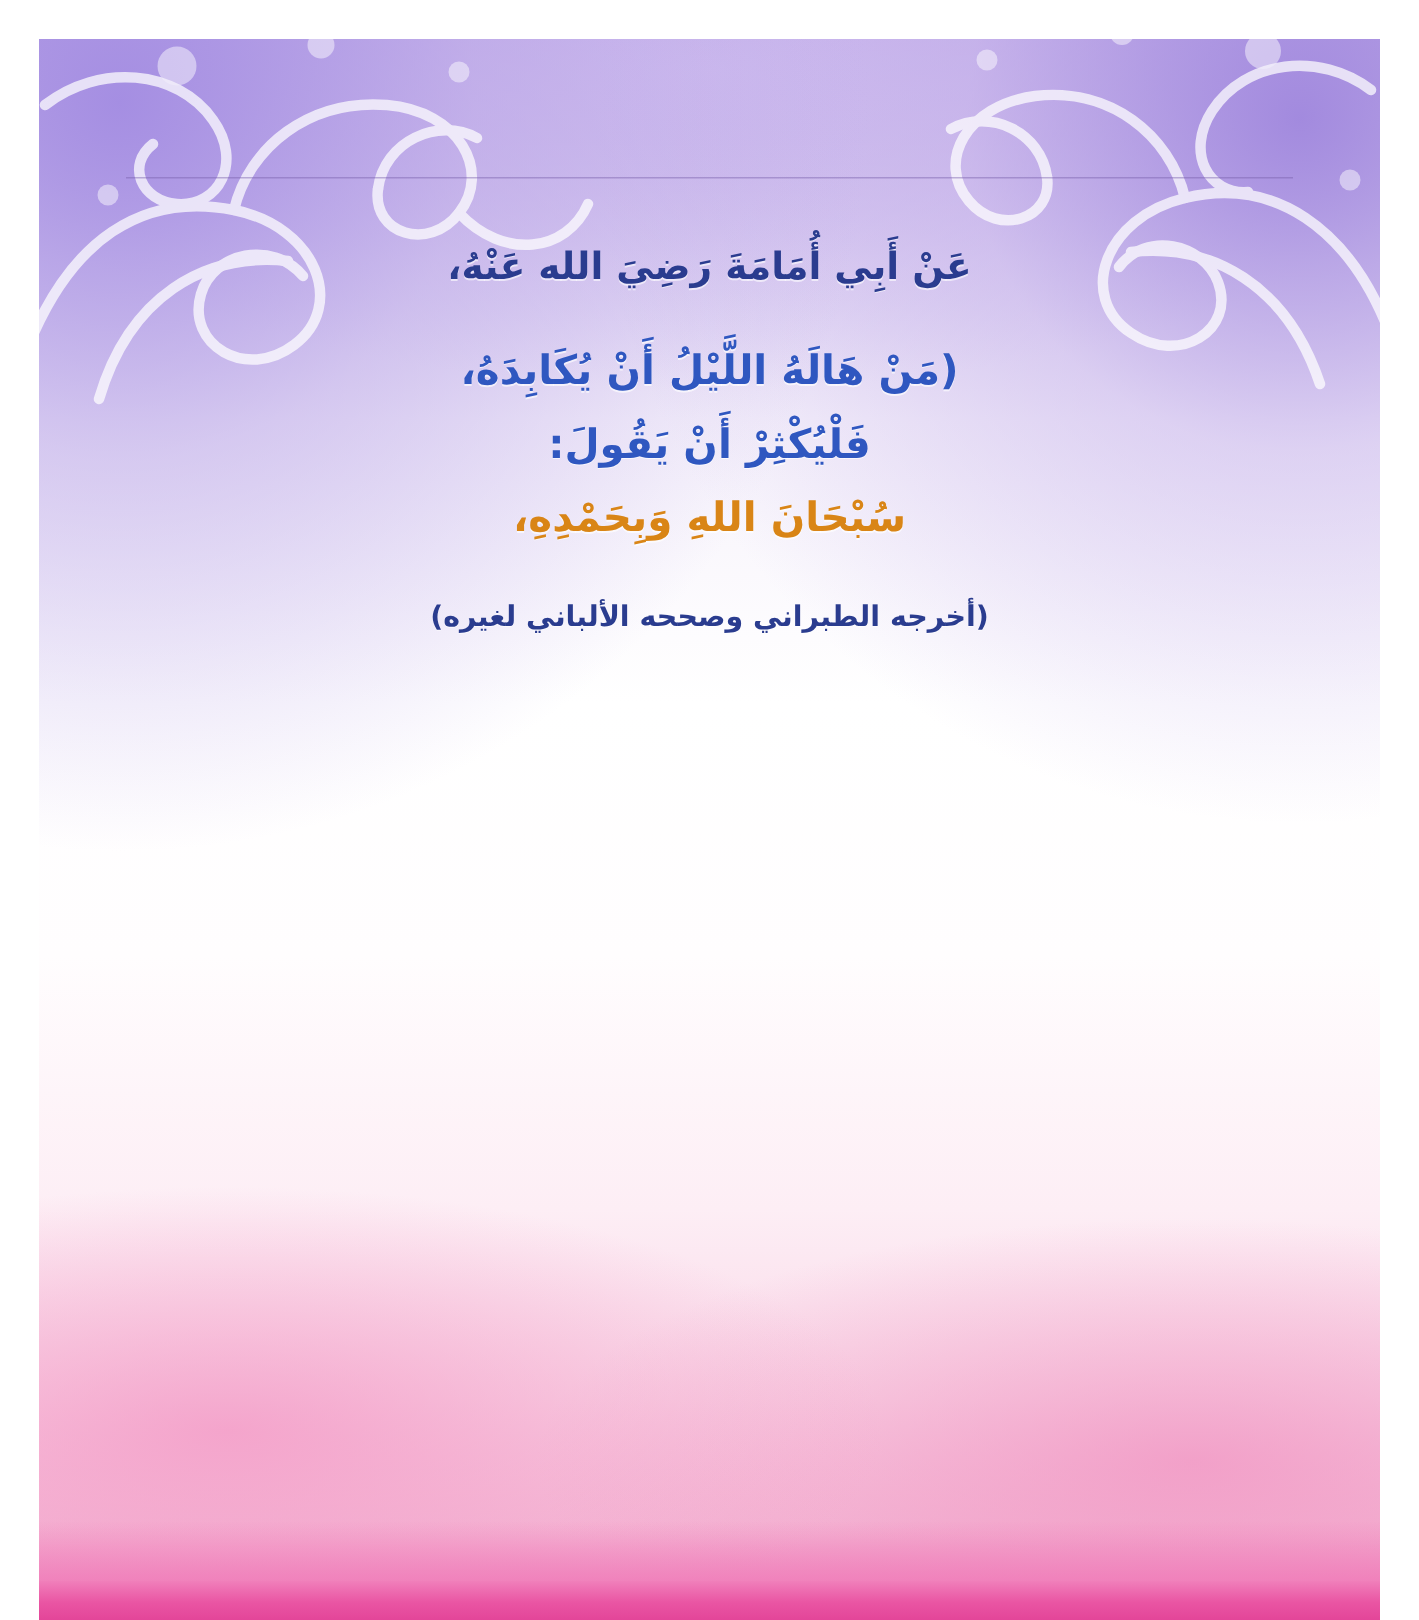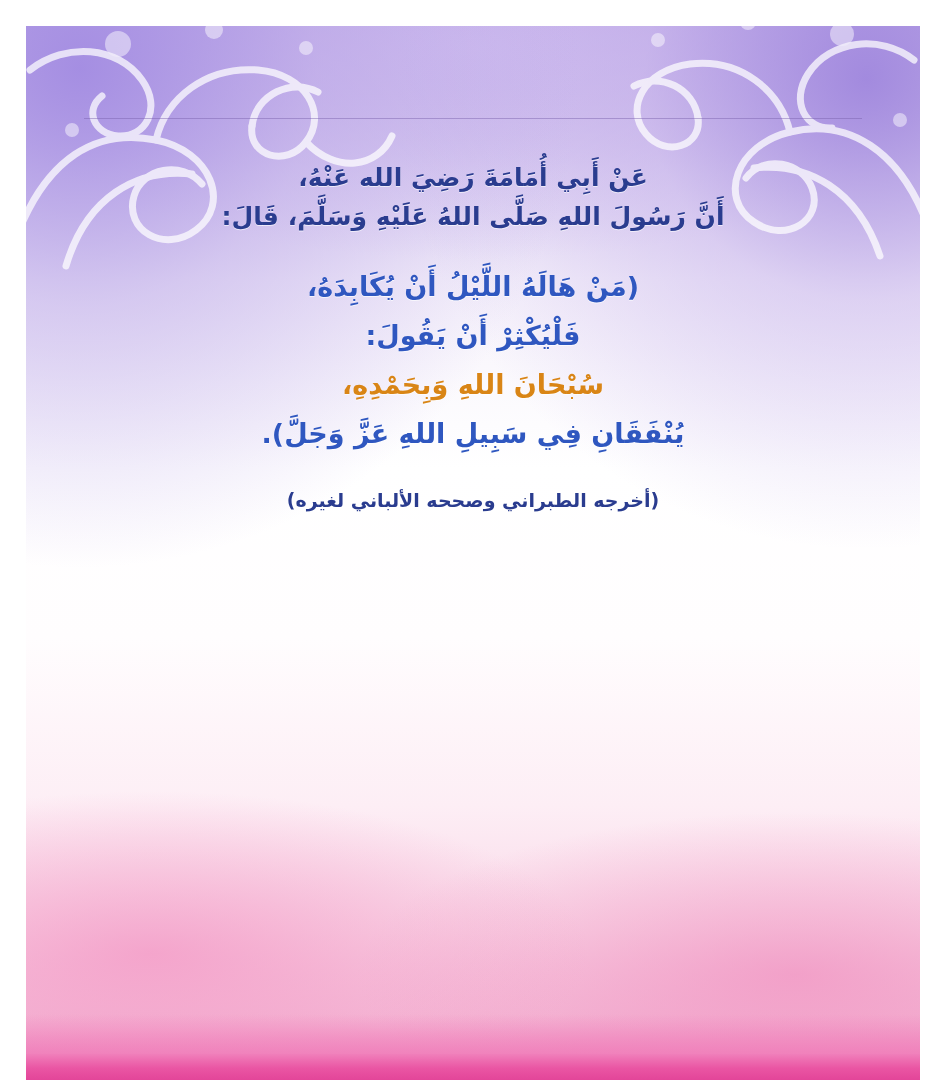--- a/index.html
+++ b/index.html
@@ -161,28 +161,26 @@
         <circle cx="50" cy="40" r="7"></circle>
       </g>
     </svg>
 
     <div class="hairline"></div>
 
     <div class="content">
 
       <div class="narration">
         <div>عَنْ أَبِي أُمَامَةَ رَضِيَ الله عَنْهُ،</div>
-        <div>أَنَّ رَسُولَ اللهِ صَلَّى اللهُ عَلَيْهِ وَسَلَّمَ، قَالَ:</div>
       </div>
 
       <div class="hadith">
         <div class="line">(مَنْ هَالَهُ اللَّيْلُ أَنْ يُكَابِدَهُ،</div>
         <div class="line">فَلْيُكْثِرْ أَنْ يَقُولَ:</div>
         <div class="line accent">سُبْحَانَ اللهِ وَبِحَمْدِهِ،</div>
-        <div class="line">يُنْفَقَانِ فِي سَبِيلِ اللهِ عَزَّ وَجَلَّ).</div>
       </div>
 
       <div class="source">(أخرجه الطبراني وصححه الألباني لغيره)</div>
     </div>
 
     <div class="bottom-band-soft"></div>
     <div class="bottom-band"></div>
   </div>
 </div>
 

